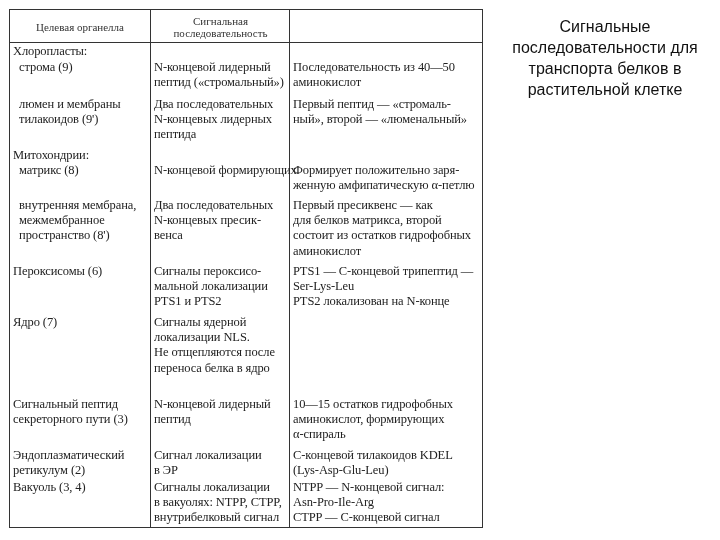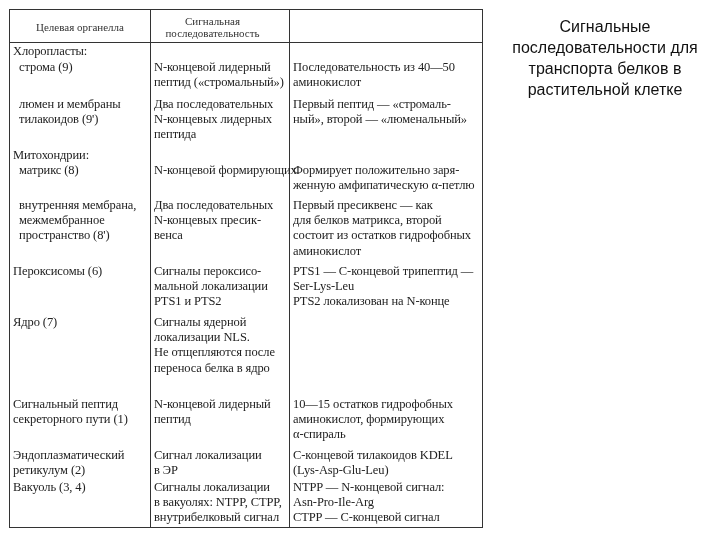--- a/index.html
+++ b/index.html
@@ -15,21 +15,21 @@
 <body>
 
 <div class="title">Сигнальные последовательности для транспорта белков в растительной клетке</div>
 
 <div class="tbl">
   <div class="vline" style="left:140px"></div>
   <div class="vline" style="left:279px"></div>
   <div class="hline" style="top:32px"></div>
 
   <div class="hdr" style="left:0;width:140px">Целевая органелла</div>
-  <div class="hdr" style="left:134px;width:137px;padding:0 32px;box-sizing:border-box">Сигнальная последовательность</div>
+  <div class="hdr" style="left:142px;width:137px;padding:0 32px;box-sizing:border-box">Сигнальная последовательность</div>
 
   <div class="cell" style="left:3px;top:34px">Хлоропласты:</div>
   <div class="cell" style="left:3px;top:50px">  строма (9)</div>
   <div class="cell" style="left:144px;top:50px">N-концевой лидерный
 пептид («стромальный»)</div>
   <div class="cell" style="left:283px;top:50px">Последовательность из 40—50
 аминокислот</div>
 
   <div class="cell" style="left:3px;top:87px">  люмен и мембраны
   тилакоидов (9')</div>
@@ -64,21 +64,21 @@
 Ser-Lys-Leu
 PTS2 локализован на N-конце</div>
 
   <div class="cell" style="left:3px;top:305px">Ядро (7)</div>
   <div class="cell" style="left:144px;top:305px">Сигналы ядерной
 локализации NLS.
 Не отщепляются после
 переноса белка в ядро</div>
 
   <div class="cell" style="left:3px;top:387px">Сигнальный пептид
-секреторного пути (1)</div>
+секреторного пути (3)</div>
   <div class="cell" style="left:144px;top:387px">N-концевой лидерный
 пептид</div>
   <div class="cell" style="left:283px;top:387px">10—15 остатков гидрофобных
 аминокислот, формирующих
 α-спираль</div>
 
   <div class="cell" style="left:3px;top:438px">Эндоплазматический
 ретикулум (2)</div>
   <div class="cell" style="left:144px;top:438px">Сигнал локализации
 в ЭР</div>

